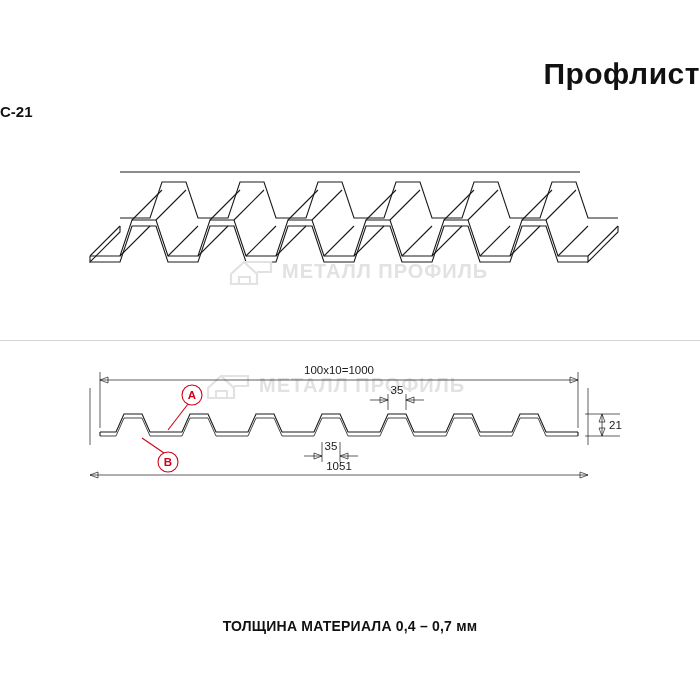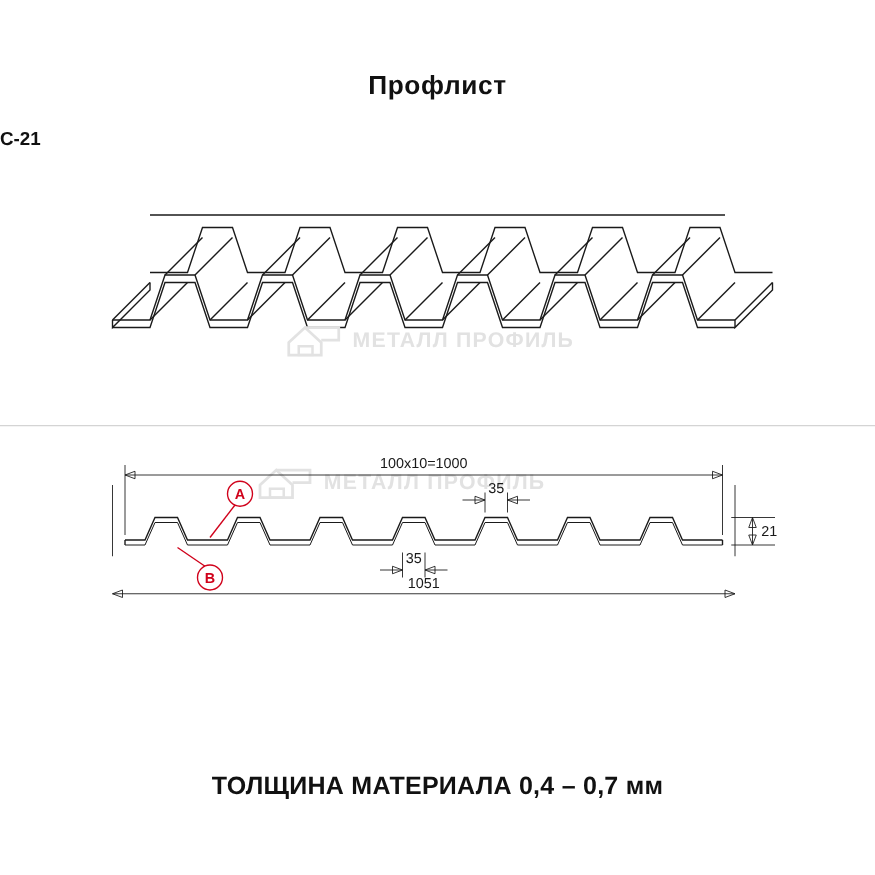--- a/index.html
+++ b/index.html
@@ -17,22 +17,22 @@
   }
   .page {
     position: absolute;
     inset: 0;
   }
   .title {
     position: absolute;
     top: 57px;
     left: 0;
     width: 700px;
-    text-align: center;
-    font-size: 21px;
+    text-align: right;
+    font-size: 30px;
     font-weight: bold;
     letter-spacing: 0.5px;
     color: #111111;
   }
   .subtitle {
     position: absolute;
     top: 103px;
     left: 0;
     width: 700px;
     text-align: left;
@@ -61,31 +61,31 @@
     left: 80px;
     width: 550px;
     height: 150px;
   }
   .footer {
     position: absolute;
     top: 618px;
     left: 0;
     width: 700px;
     text-align: center;
-    font-size: 20px;
+    font-size: 14px;
     font-weight: bold;
     color: #111111;
     letter-spacing: 0.2px;
   }
   .wm {
     position: absolute;
     pointer-events: none;
     color: #e2e2e2;
     font-weight: bold;
-    font-size: 17px;
+    font-size: 20px;
     letter-spacing: 1px;
     white-space: nowrap;
   }
   .wm1 { top: 258px; left: 228px; }
   .wm2 { top: 372px; left: 205px; }
   .wm-icon {
     display: inline-block;
     vertical-align: middle;
     margin-right: 8px;
   }

